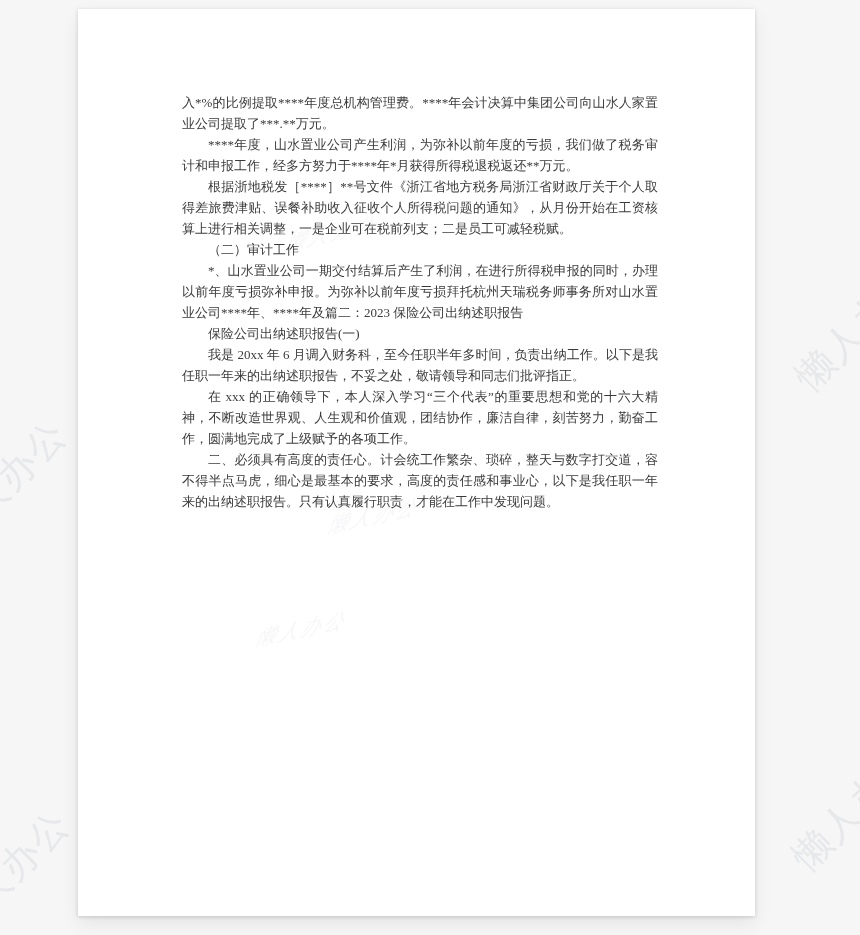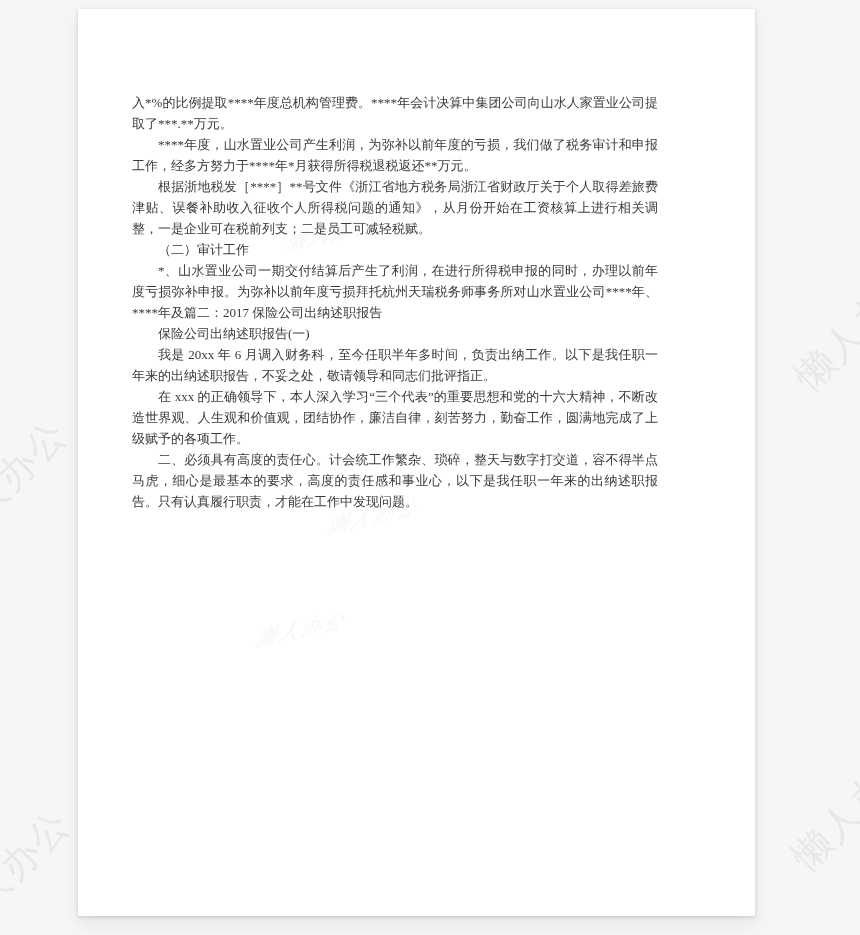--- a/index.html
+++ b/index.html
@@ -24,21 +24,21 @@
   .wm-a { left: -53px; top: 521px; }
   .wm-b { left: 802px; top: 364px; }
   .wm-c { left: -50px; top: 911px; }
   .wm-d { left: 799px; top: 844px; }
   
   .paper {
     position: absolute; left: 78px; top: 9px;
     width: 677px; height: 907px;
     background: #ffffff;
     box-sizing: border-box;
-    padding: 83px 97px 0 54px;
+    padding: 83px 97px 0 104px;
     box-shadow: 0 1px 4px rgba(0,0,0,0.16), 0 8px 18px rgba(0,0,0,0.07);
   }
   .doc-body { width: 100%; }
   .para {
     margin: 0;
     font-size: 13px; line-height: 21px;
     color: #3a3a3a;
     text-align: justify;
     word-break: break-all;
   }
@@ -68,21 +68,21 @@
     <span class="wm wm-c">懒人办公</span>
     <span class="wm wm-d">懒人办公</span>
   </div>
 
   <div class="paper">
     <div class="doc-body" id="doc-body">
         <p class="para">入*%的比例提取****年度总机构管理费。****年会计决算中集团公司向山水人家置业公司提取了***.**万元。</p>
         <p class="para indent">****年度，山水置业公司产生利润，为弥补以前年度的亏损，我们做了税务审计和申报工作，经多方努力于****年*月获得所得税退税返还**万元。</p>
         <p class="para indent">根据浙地税发［****］**号文件《浙江省地方税务局浙江省财政厅关于个人取得差旅费津贴、误餐补助收入征收个人所得税问题的通知》，从月份开始在工资核算上进行相关调整，一是企业可在税前列支；二是员工可减轻税赋。</p>
         <p class="para indent">（二）审计工作</p>
-        <p class="para indent">*、山水置业公司一期交付结算后产生了利润，在进行所得税申报的同时，办理以前年度亏损弥补申报。为弥补以前年度亏损拜托杭州天瑞税务师事务所对山水置业公司****年、****年及篇二：2017 保险公司出纳述职报告</p>
+        <p class="para indent">*、山水置业公司一期交付结算后产生了利润，在进行所得税申报的同时，办理以前年度亏损弥补申报。为弥补以前年度亏损拜托杭州天瑞税务师事务所对山水置业公司****年、****年及篇二：2023 保险公司出纳述职报告</p>
         <p class="para indent">保险公司出纳述职报告(一)</p>
         <p class="para indent">我是 20xx 年 6 月调入财务科，至今任职半年多时间，负责出纳工作。以下是我任职一年来的出纳述职报告，不妥之处，敬请领导和同志们批评指正。</p>
         <p class="para indent">在 xxx 的正确领导下，本人深入学习“三个代表”的重要思想和党的十六大精神，不断改造世界观、人生观和价值观，团结协作，廉洁自律，刻苦努力，勤奋工作，圆满地完成了上级赋予的各项工作。</p>
         <p class="para indent">二、必须具有高度的责任心。计会统工作繁杂、琐碎，整天与数字打交道，容不得半点马虎，细心是最基本的要求，高度的责任感和事业心，以下是我任职一年来的出纳述职报告。只有认真履行职责，才能在工作中发现问题。</p>
       </div>
   </div>
 
   <span class="wm-mini wm-m1">懒人办公</span>
   <span class="wm-mini wm-m2">懒人办公</span>
   <span class="wm-mini wm-m3">懒人办公</span>

